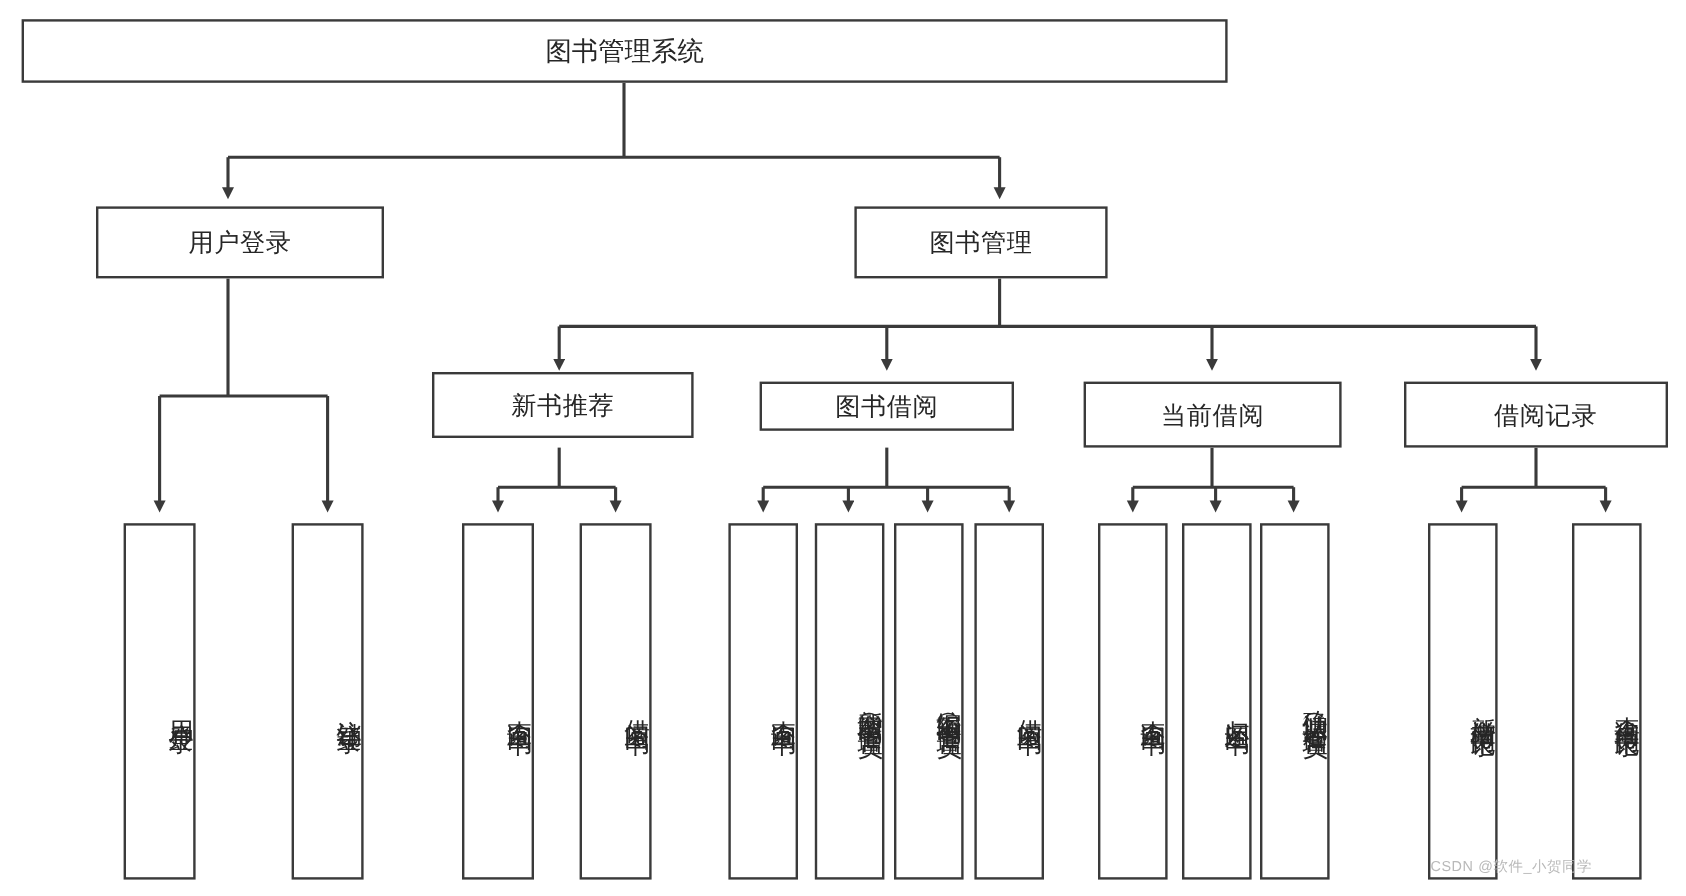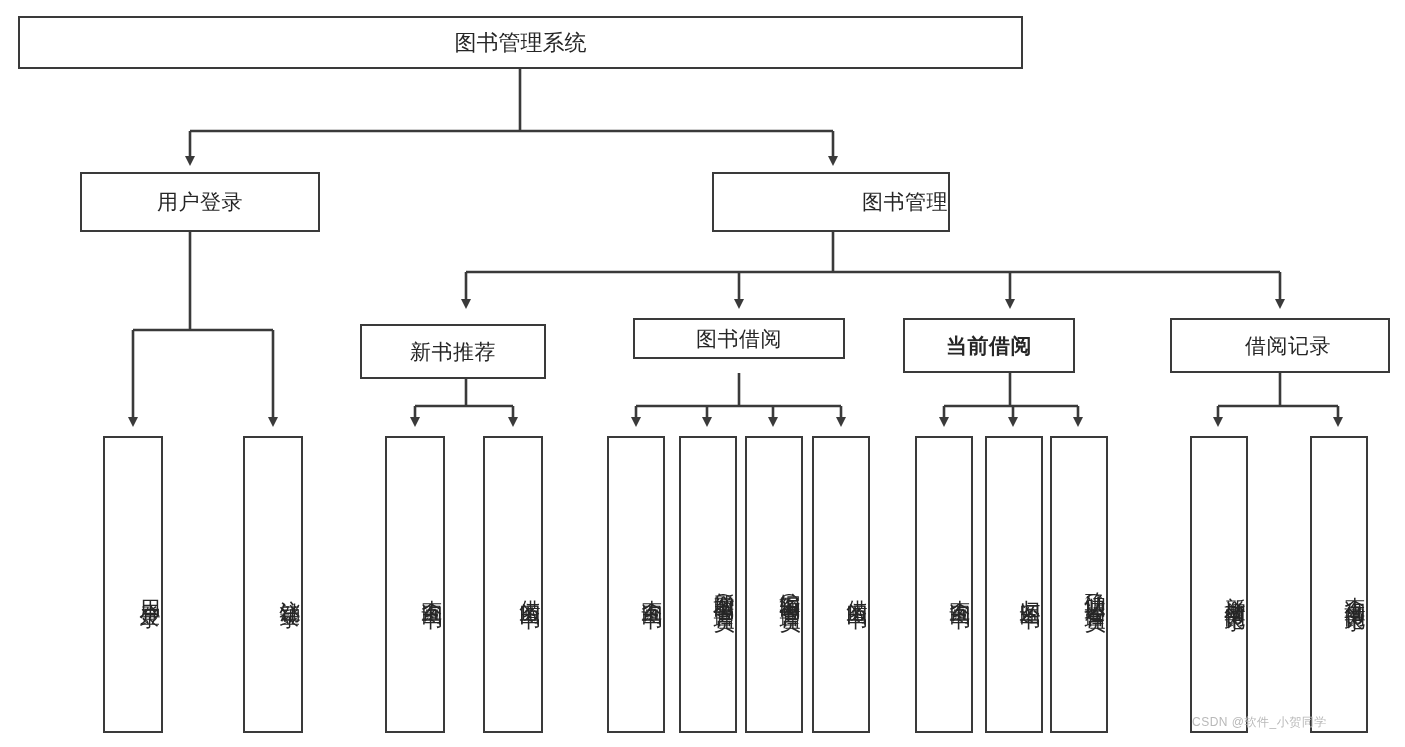--- a/index.html
+++ b/index.html
@@ -121,31 +121,31 @@
     </g>
   </svg>
 
   <div class="node root" style="left:18px; top:16px; width:1005px; height:53px;">
     <span>图书管理系统</span>
   </div>
 
   <div class="node h" style="left:80px; top:172px; width:240px; height:60px;">
     <span>用户登录</span>
   </div>
-  <div class="node h" style="left:712px; top:172px; width:238px; height:60px;justify-content:flex-end;">
+  <div class="node h" style="left:712px; top:172px; width:211px; height:60px;">
     <span>图书管理</span>
   </div>
 
-  <div class="node h" style="left:360px; top:324px; width:186px; height:55px;font-family:Liberation Mono, monospace;">
+  <div class="node h" style="left:360px; top:310px; width:218px; height:55px;font-family:Liberation Mono, monospace;">
     <span>新书推荐</span>
   </div>
   <div class="node h" style="left:633px; top:318px; width:212px; height:41px;">
     <span>图书借阅</span>
   </div>
-  <div class="node h" style="left:903px; top:318px; width:172px; height:55px;font-weight:bold;">
+  <div class="node h" style="left:903px; top:318px; width:215px; height:55px;">
     <span>当前借阅</span>
   </div>
   <div class="node h" style="left:1170px; top:318px; width:220px; height:55px;padding-left:16px;">
     <span>借阅记录</span>
   </div>
 
   <div class="node v" style="left:103px; top:436px; width:60px; height:297px;">
     <span class="vlabel">用户登录</span>
   </div>
   <div class="node v" style="left:243px; top:436px; width:60px; height:297px;">

